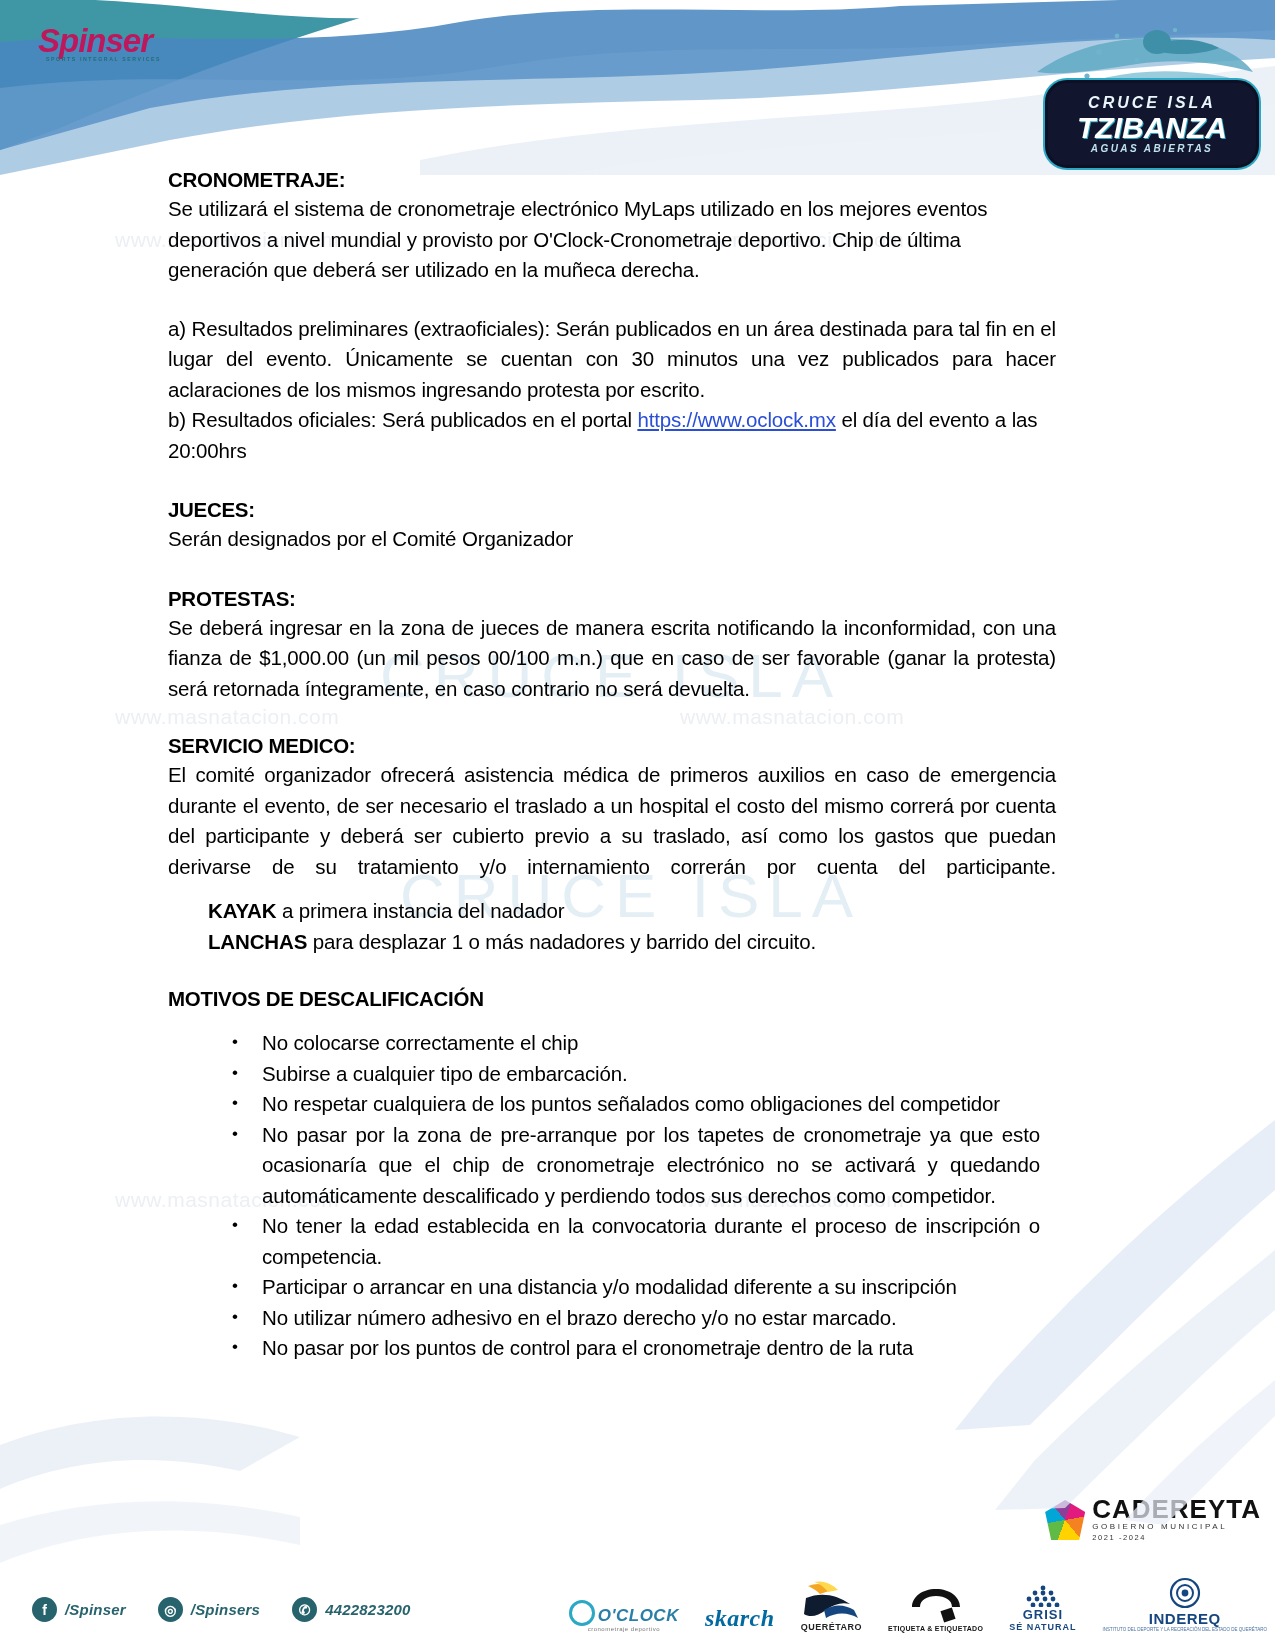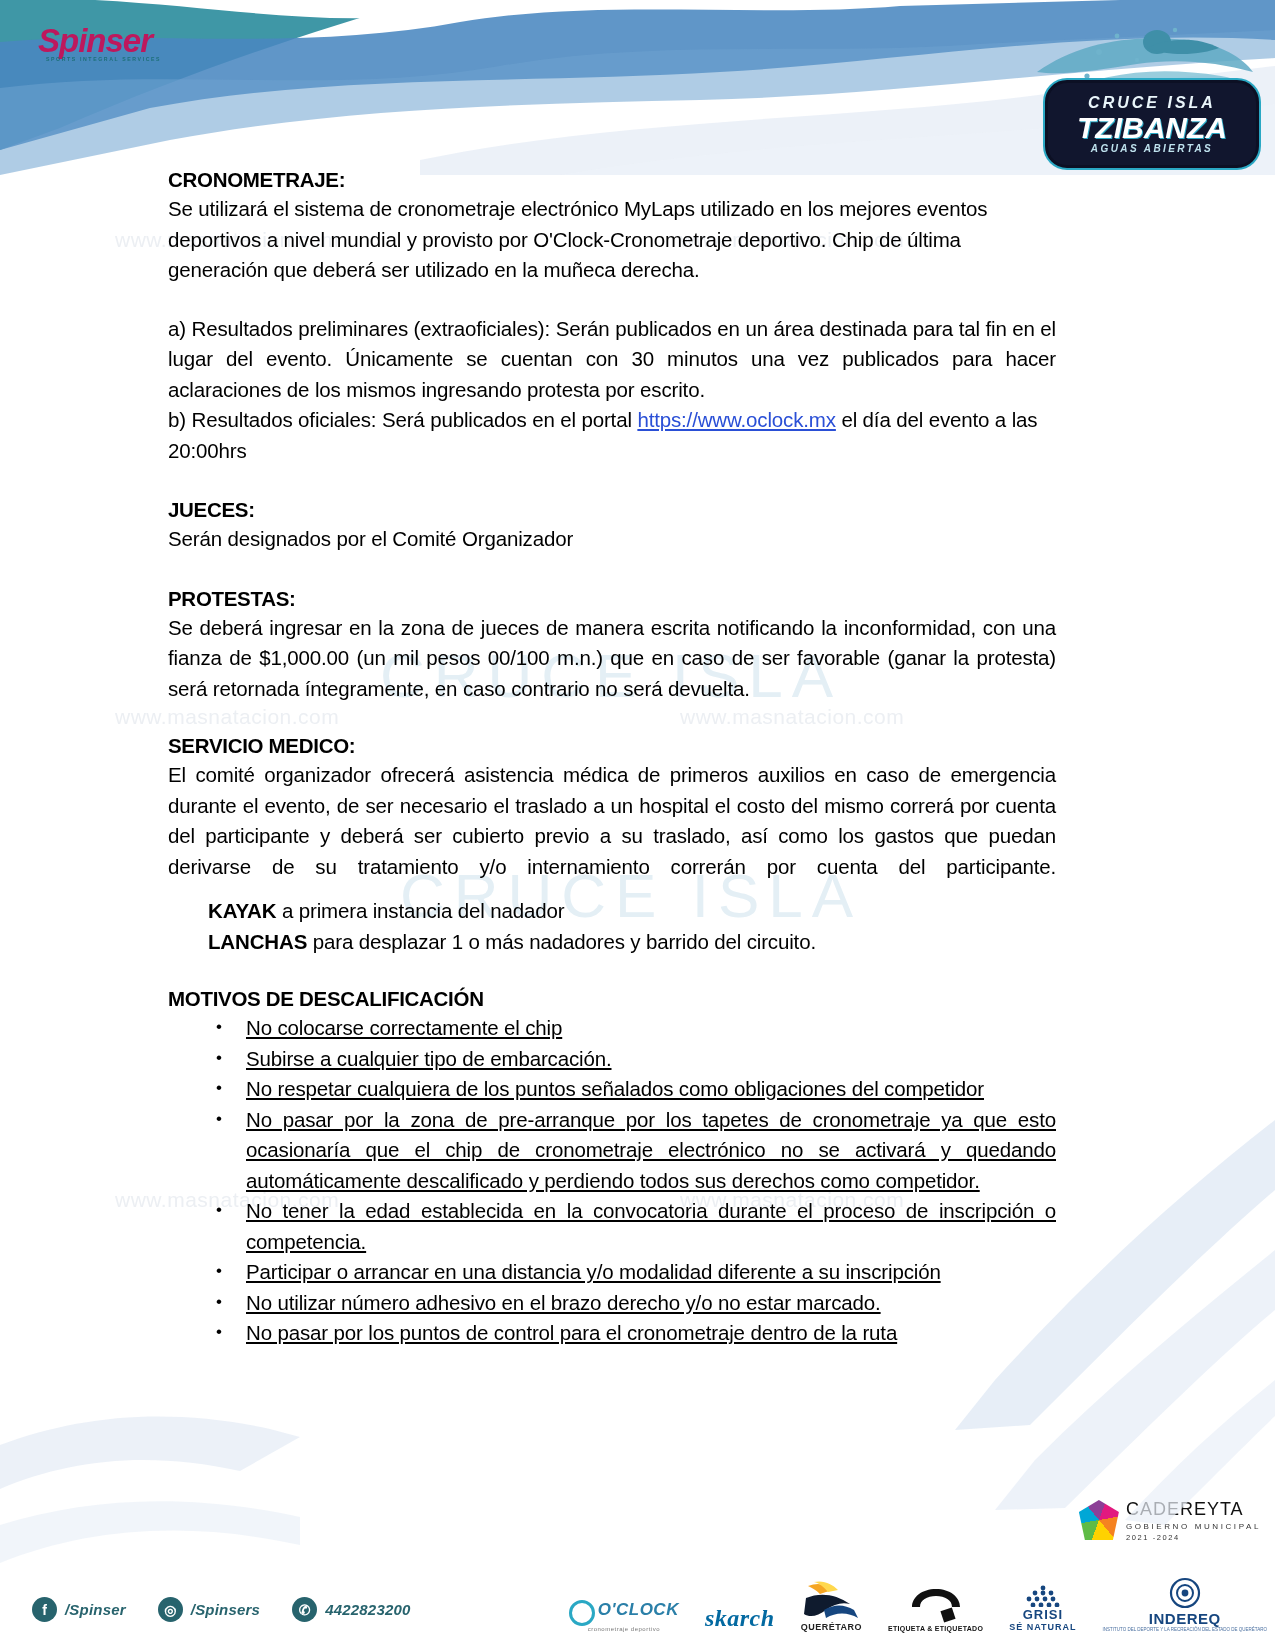--- a/index.html
+++ b/index.html
@@ -148,24 +148,23 @@
   .gap-lg { height: 30px; }
   a.link {
     color: #2a4fd6;
     text-decoration: underline;
   }
   .indent {
     padding-left: 40px;
   }
   .bold { font-weight: bold; }
   ul.bl {
-    margin: 0;
+    margin: 16px;
     padding: 0 0 0 78px;
     list-style: none;
-    text-decoration: underline;
   }
   ul.bl li {
     position: relative;
     font-size: 20.5px;
     line-height: 30.5px;
     margin: 0;
     letter-spacing: -0.15px;
   }
   ul.bl li::before {
     content: "\2022";
@@ -267,21 +266,21 @@
   }
   .cadereyta .mark {
     width: 40px; height: 40px;
     background:
       conic-gradient(from 20deg, #e2197f 0deg 60deg, #f58220 60deg 120deg,
                      #ffd200 120deg 180deg, #5fbb46 180deg 240deg,
                      #00a7d6 240deg 300deg, #8d3f97 300deg 360deg);
       clip-path: polygon(50% 0%, 100% 30%, 85% 100%, 15% 100%, 0% 30%);
   }
   .cadereyta .tx .t1 {
-    font-size: 18px; font-weight: normal; color: #111; letter-spacing: 1px; line-height: 23px;
+    font-size: 26px; font-weight: bold; color: #111; letter-spacing: 1px; line-height: 23px;
   }
   .cadereyta .tx .t2 {
     font-size: 8px; color: #333; letter-spacing: 2.6px; margin-top: 1px;
   }
   .cadereyta .tx .t3 {
     font-size: 7.5px; color: #333; letter-spacing: 1.6px; margin-top: 2px;
   }
 </style>
 </head>
 <body>
@@ -425,21 +424,21 @@
       </div>
       <div class="item">
         <div class="ic">✆</div>
         <div class="lb">4422823200</div>
       </div>
     </div>
 
     <div class="sponsors">
 
       <div class="sp oclock">
-        <div style="display:flex;align-items:flex-start;">
+        <div style="display:flex;align-items:flex-end;">
           <span class="ring"></span>
           <span class="nm">O'CLOCK</span>
         </div>
         <div class="sb">cronometraje deportivo</div>
       </div>
 
       <div class="sp skarch">
         <div class="nm">skarch</div>
       </div>
 

